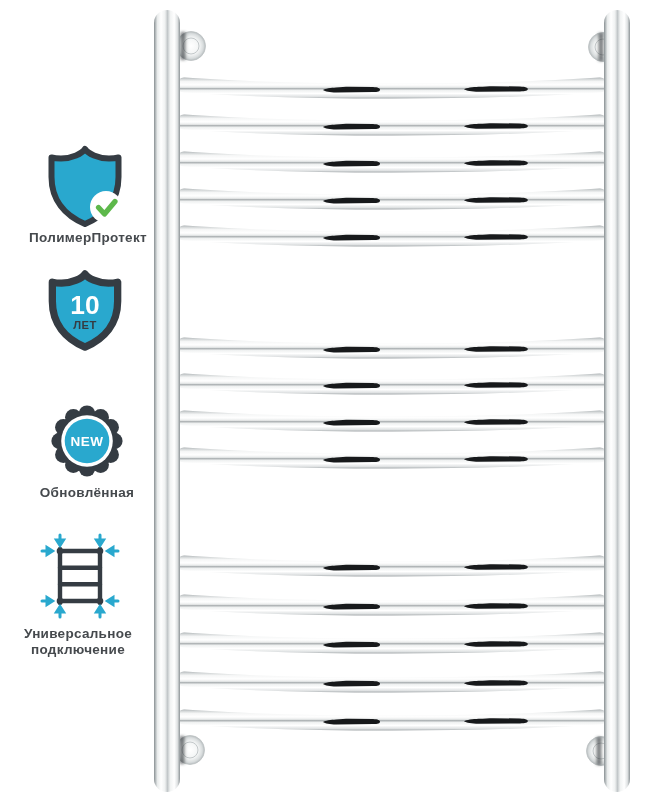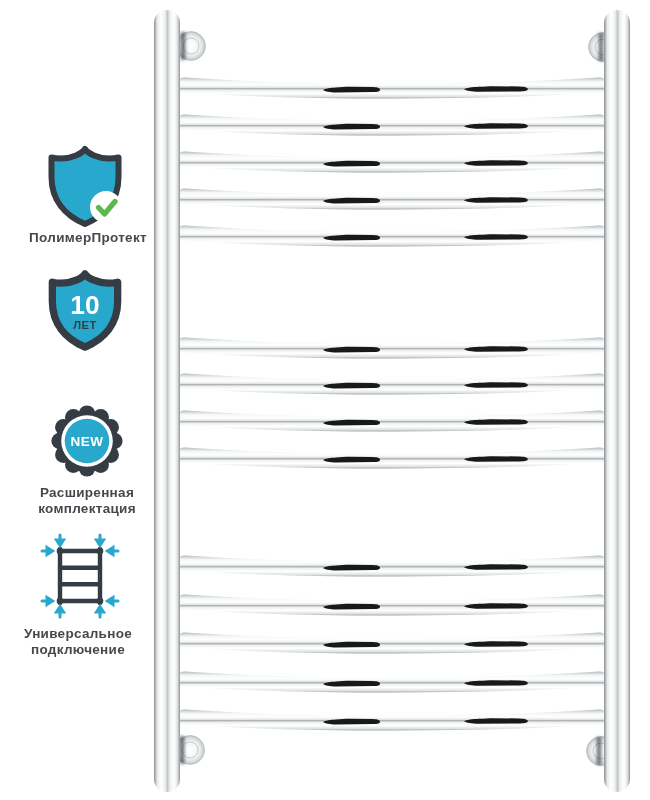--- a/index.html
+++ b/index.html
@@ -314,22 +314,21 @@
         <circle cx="25.35" cy="15.36" r="8.3"></circle>
         <circle cx="39.00" cy="11.70" r="8.3"></circle>
         <circle cx="52.65" cy="15.36" r="8.3"></circle>
         <circle cx="62.64" cy="25.35" r="8.3"></circle>
       </g>
     <circle class="fill-dark" cx="39" cy="39" r="30.5"></circle>
     <circle class="fill-white" cx="39" cy="39" r="25.8"></circle>
     <circle class="fill-cyan" cx="39" cy="39" r="22.3"></circle>
     <text class="svg-text fill-white" x="39" y="43.5" font-size="13.5" text-anchor="middle" letter-spacing="0.5">NEW</text>
   </svg>
-  <div class="badge-label" style="left:7px;top:485px">Расширенная</div>
-  <div class="badge-label" style="left:7px;top:501px">комплектация</div>
+  <div class="badge-label" style="left:7px;top:485px">Обновлённая</div>
 
   <svg class="abs" style="left:36px;top:533px" width="88" height="92" viewBox="0 0 88 92">
     <g class="stroke-dark" stroke-width="4.4" stroke-linecap="round" fill="none">
       <path d="M24,16 V70 M64,16 V70"></path>
       <path d="M24,18 H64 M24,34.7 H64 M24,51.3 H64 M24,68 H64"></path>
     </g>
     <g class="fill-dark">
       <circle cx="24" cy="18" r="3.3"></circle>
         <circle cx="64" cy="18" r="3.3"></circle>
       <circle cx="24" cy="68" r="3.3"></circle>

